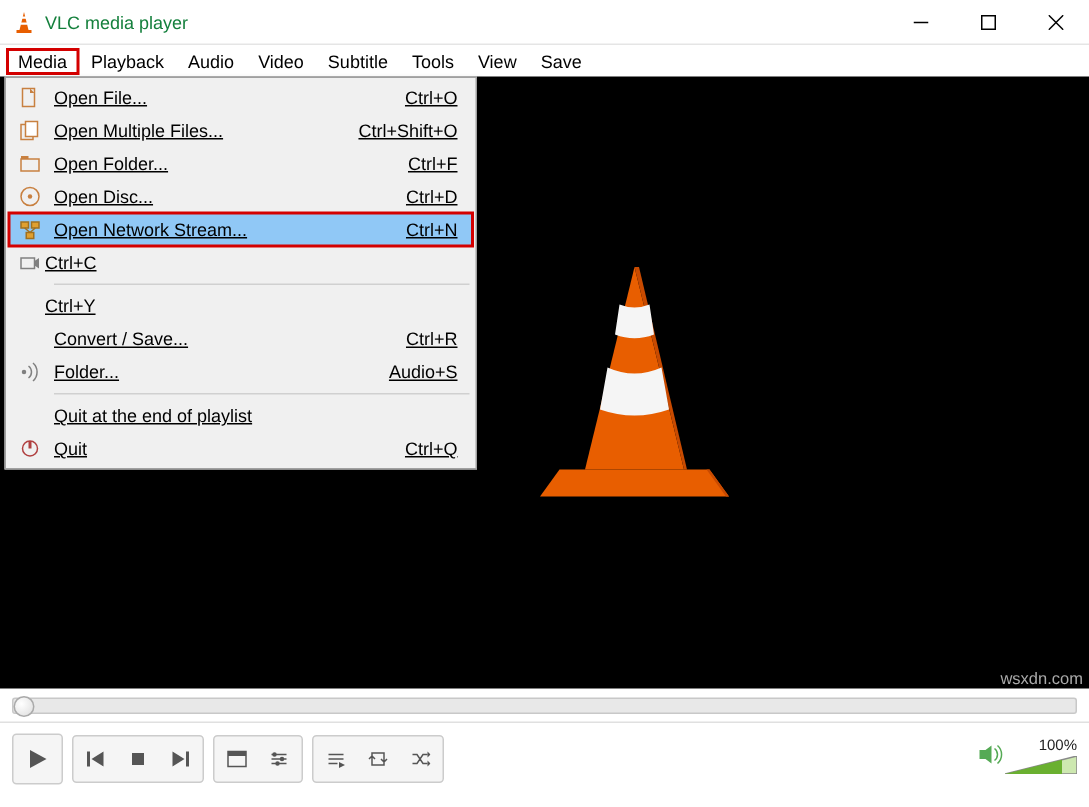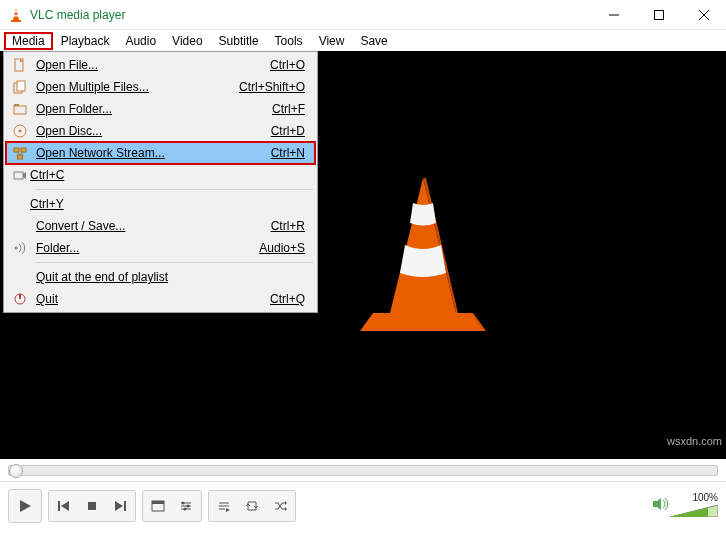--- a/index.html
+++ b/index.html
@@ -25,21 +25,21 @@
   .seekbar { height: 22px; padding: 2px 8px; display: flex; align-items:center; }
   .seek-track { flex:1; height:11px; background: #e8e8e8; border:1px solid #c8c8c8; border-radius:2px; position:relative; }
   .seek-knob { position:absolute; left:0; top:-2px; width:14px; height:14px; background: radial-gradient(circle at 35% 35%, #fff, #ddd); border:1px solid #aaa; border-radius:50%; }
   .controls { height: 48px; display:flex; align-items:center; padding: 4px 8px; gap: 6px; border-top:1px solid #e0e0e0;}
   .cluster { display:flex; gap:2px; border:1px solid #ccc; border-radius:3px; padding:2px; background:#f5f5f5;}
   .ctl-btn { width:26px; height:26px; display:flex; align-items:center; justify-content:center; background:#f5f5f5; border:none; }
   .ctl-btn.big { width:34px; height:34px; border:1px solid #ccc; border-radius:3px; }
   .vol-area { margin-left:auto; display:flex; align-items:center; gap:0;justify-content:space-between; }
   .vol-pct { font-size:10px; color:#222; }
   .vol-tri { width:48px; height:16px; position:relative; }
-  .watermark { position:absolute; right:4px; bottom:12px; font-size:11px; color:#aaa; }
+  .watermark { position:absolute; right:4px; bottom:0; font-size:11px; color:#aaa; }
 </style>
 </head>
 <body>
 
 <div class="titlebar">
   <span class="title-icon">
     <svg width="16" height="16" viewBox="0 0 16 16">
         <polygon points="8,1 11,13 5,13" fill="#e85e00"></polygon>
         <rect x="6.4" y="4" width="3.2" height="1.5" fill="#fff"></rect>
         <rect x="5.6" y="8" width="4.8" height="1.5" fill="#fff"></rect>

